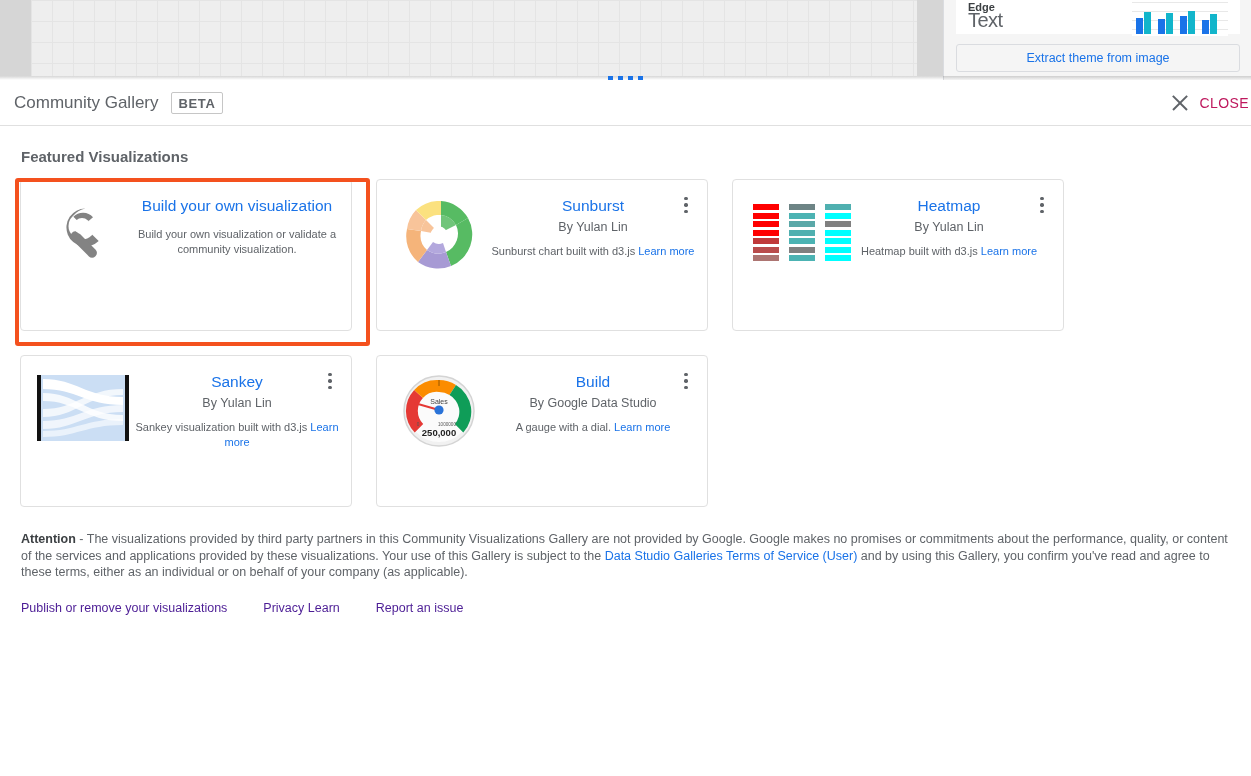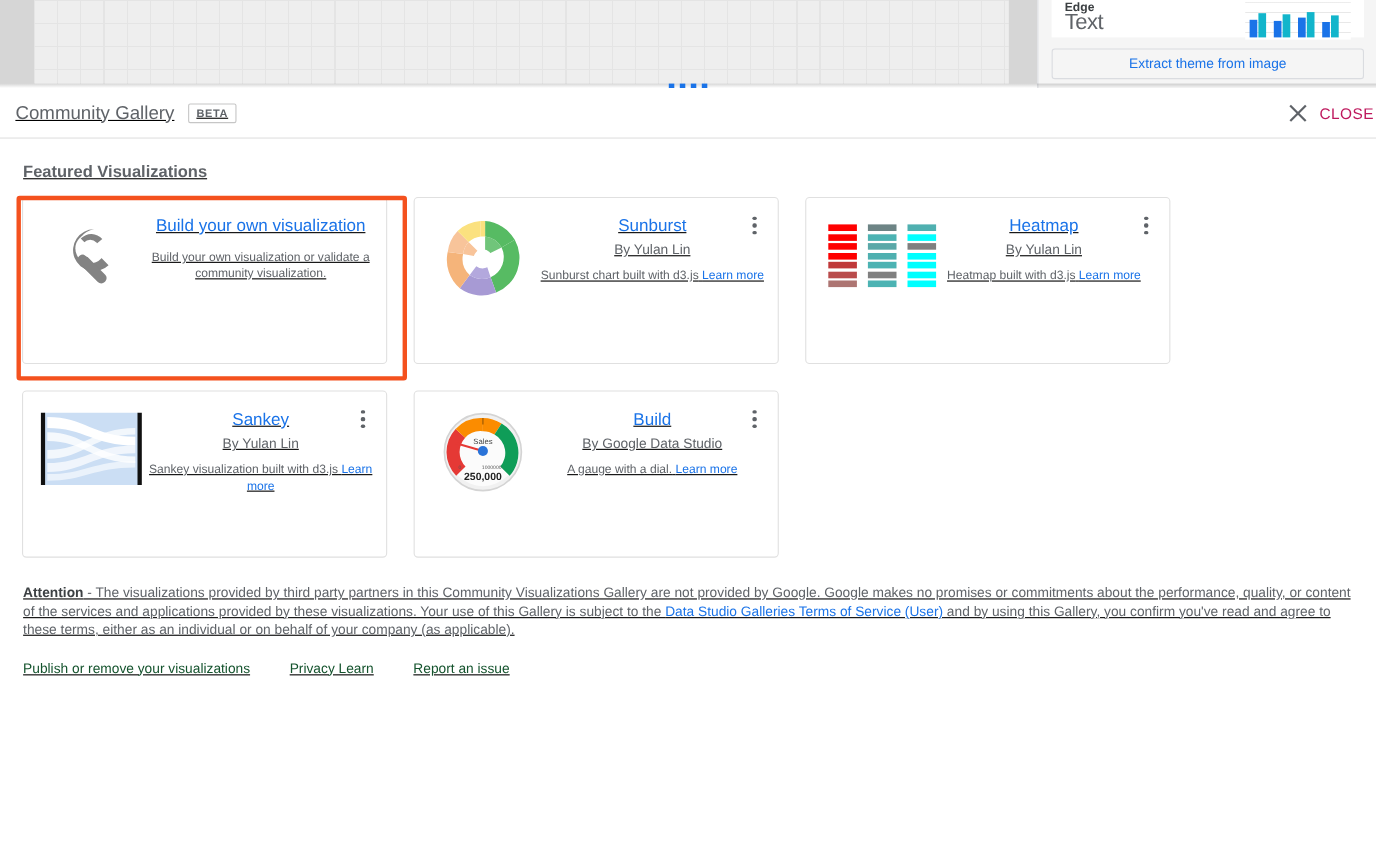--- a/index.html
+++ b/index.html
@@ -35,34 +35,34 @@
   #bg-extract {
     position: absolute; left: 12px; top: 44px; width: 284px; height: 28px;
     background: #f5f5f5; border: 1px solid #dadce0; border-radius: 3px;
     display: flex; align-items: center; justify-content: center;
     color: #1a73e8; font-size: 12.5px; cursor: pointer;
   }
   #bg-shadow { position: absolute; left: 0; top: 76px; width: 1251px; height: 4px;
     background: linear-gradient(to bottom, rgba(0,0,0,.16), rgba(0,0,0,0)); }
 
   
-  #gallery { position: absolute; left: 0; top: 80px; width: 1251px; height: 696px; background: #fff; text-decoration: underline; }
+  #gallery { position: absolute; left: 0; top: 80px; width: 1251px; height: 696px; background: #fff; }
 
   #drag-handle { position: absolute; left: 0; top: -9px; width: 1251px; height: 14px; display: flex;
     align-items: center; justify-content: center; gap: 5px; cursor: ns-resize; background: transparent; }
   #drag-handle span { width: 5px; height: 5px; background: #1a73e8; display: block; }
 
   #gallery-header {
     position: relative; height: 46px; border-bottom: 1px solid #e0e0e0;
     display: flex; align-items: center; padding: 0 0 0 14px; background: #fff;
   }
   #gallery-title { font-size: 17px; color: #5f6368; font-weight: 400; }
   #beta-badge {
     margin-left: 12px; border: 1px solid #c6c6c6; border-radius: 2px;
-    font-size: 10px; font-weight: bold; color: #5f6368; letter-spacing: .6px;
+    font-size: 13px; font-weight: bold; color: #5f6368; letter-spacing: .6px;
     padding: 3px 7px 2px; background: #fff;
   }
   #close-button { position: absolute; right: -8px; top: 0; height: 46px; display: flex; align-items: center;
     gap: 10px; cursor: pointer; padding-right: 10px; }
   #close-icon { width: 20px; height: 20px; position: relative; }
   #close-icon:before, #close-icon:after {
     content: ""; position: absolute; left: 0; top: 9px; width: 20px; height: 1.8px; background: #5f6368; }
   #close-icon:before { transform: rotate(45deg); }
   #close-icon:after  { transform: rotate(-45deg); }
   #close-label { font-size: 14px; color: #be185d; letter-spacing: .4px; white-space: nowrap; }
@@ -105,21 +105,21 @@
   .sankey { position: absolute; left: 0; top: 1px; }
 
   
   .gauge { position: absolute; left: 8px; top: 0; }
 
   
   #attention { margin: 14px 1px 0 1px; font-size: 12.5px; color: #5f6368; line-height: 16.5px; max-width: 1212px; }
   #attention b { color: #3c4043; }
   #attention a { color: #1a73e8; text-decoration: none; cursor: pointer; }
   #footer-links { margin: 20px 1px 0 1px; display: flex; gap: 36px; font-size: 12.5px; }
-  #footer-links a { color: #14532d; text-decoration: none; cursor: pointer; }
+  #footer-links a { color: #4c1d95; text-decoration: none; cursor: pointer; }
 </style>
 </head>
 <body>
 
 <div id="bg-editor">
   <div id="bg-left-rail"></div>
   <div id="bg-canvas"></div>
   <div id="bg-canvas-right"></div>
 
   <div id="bg-panel">

